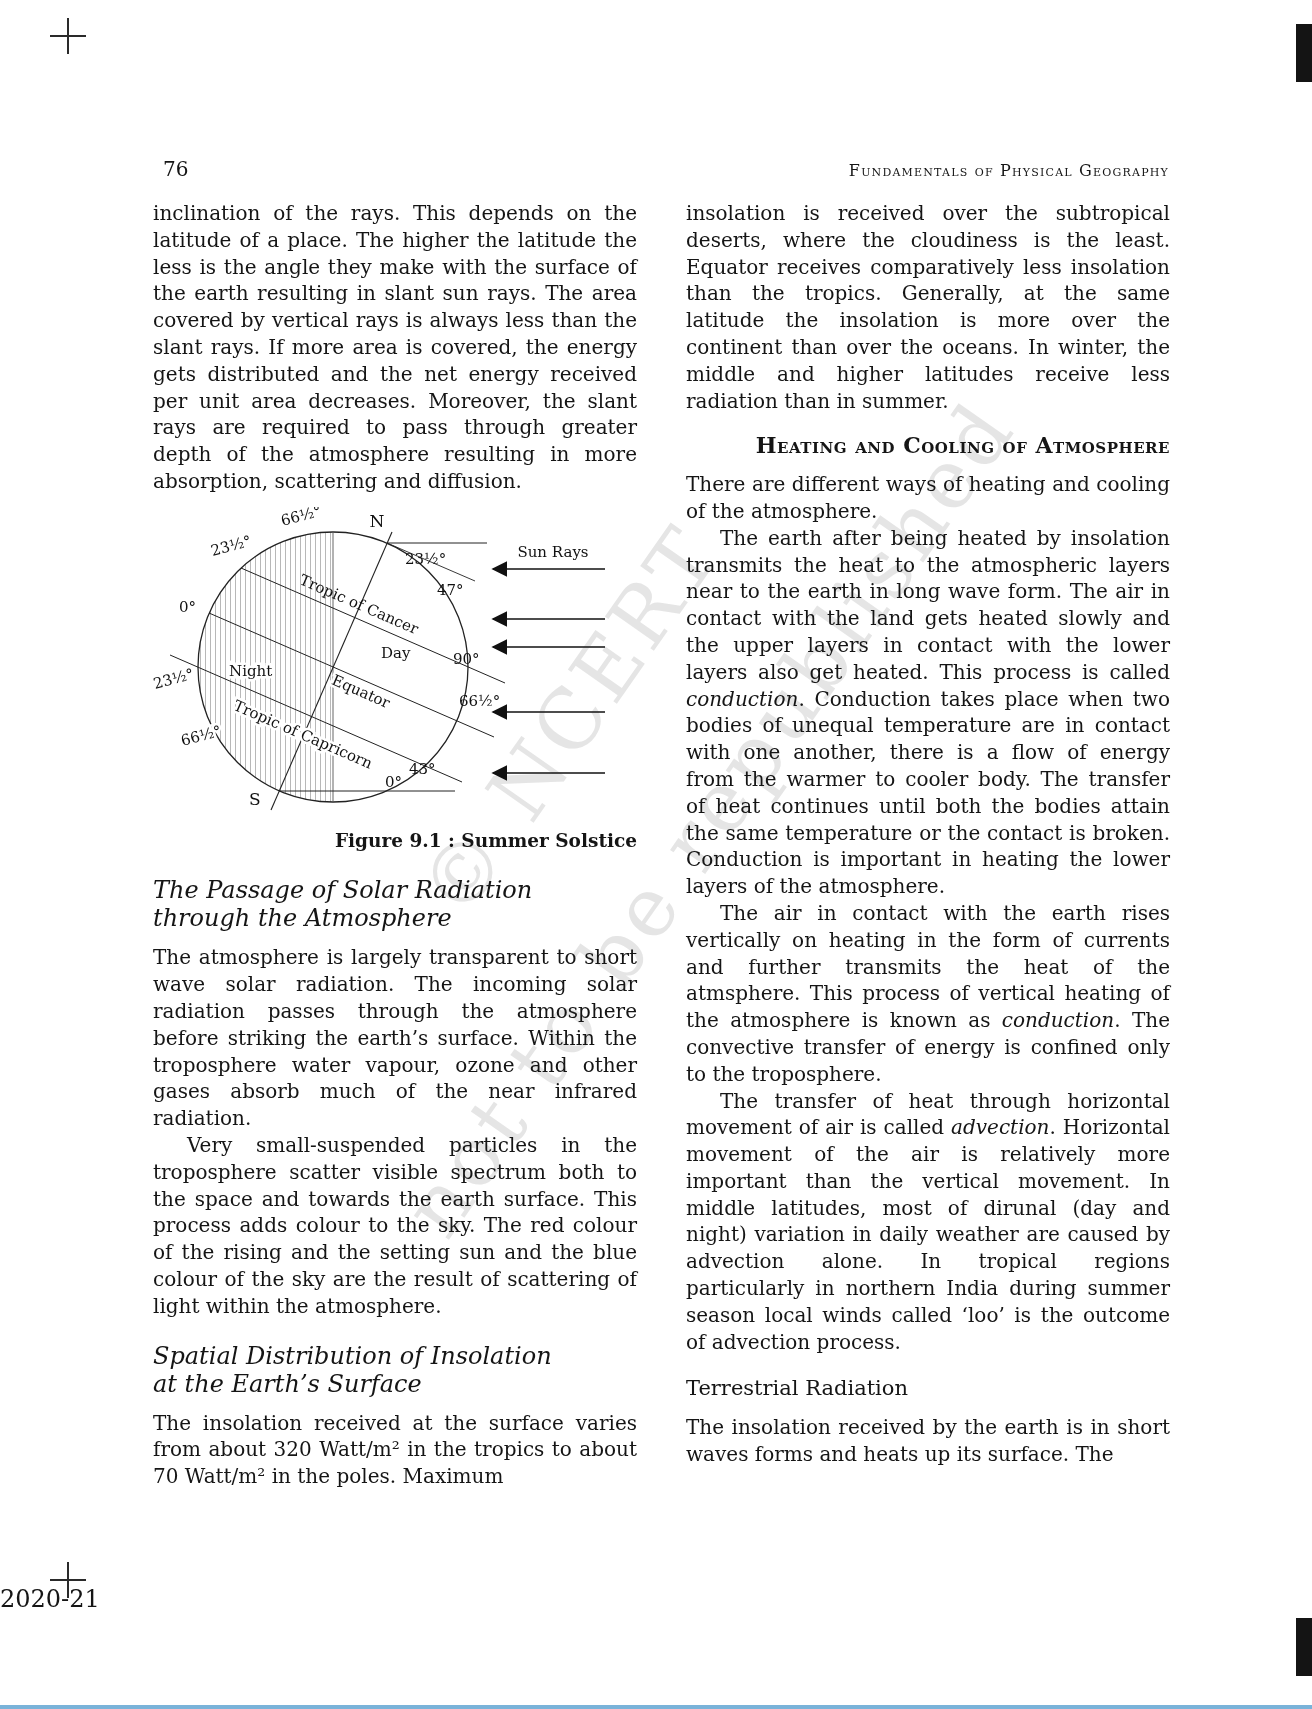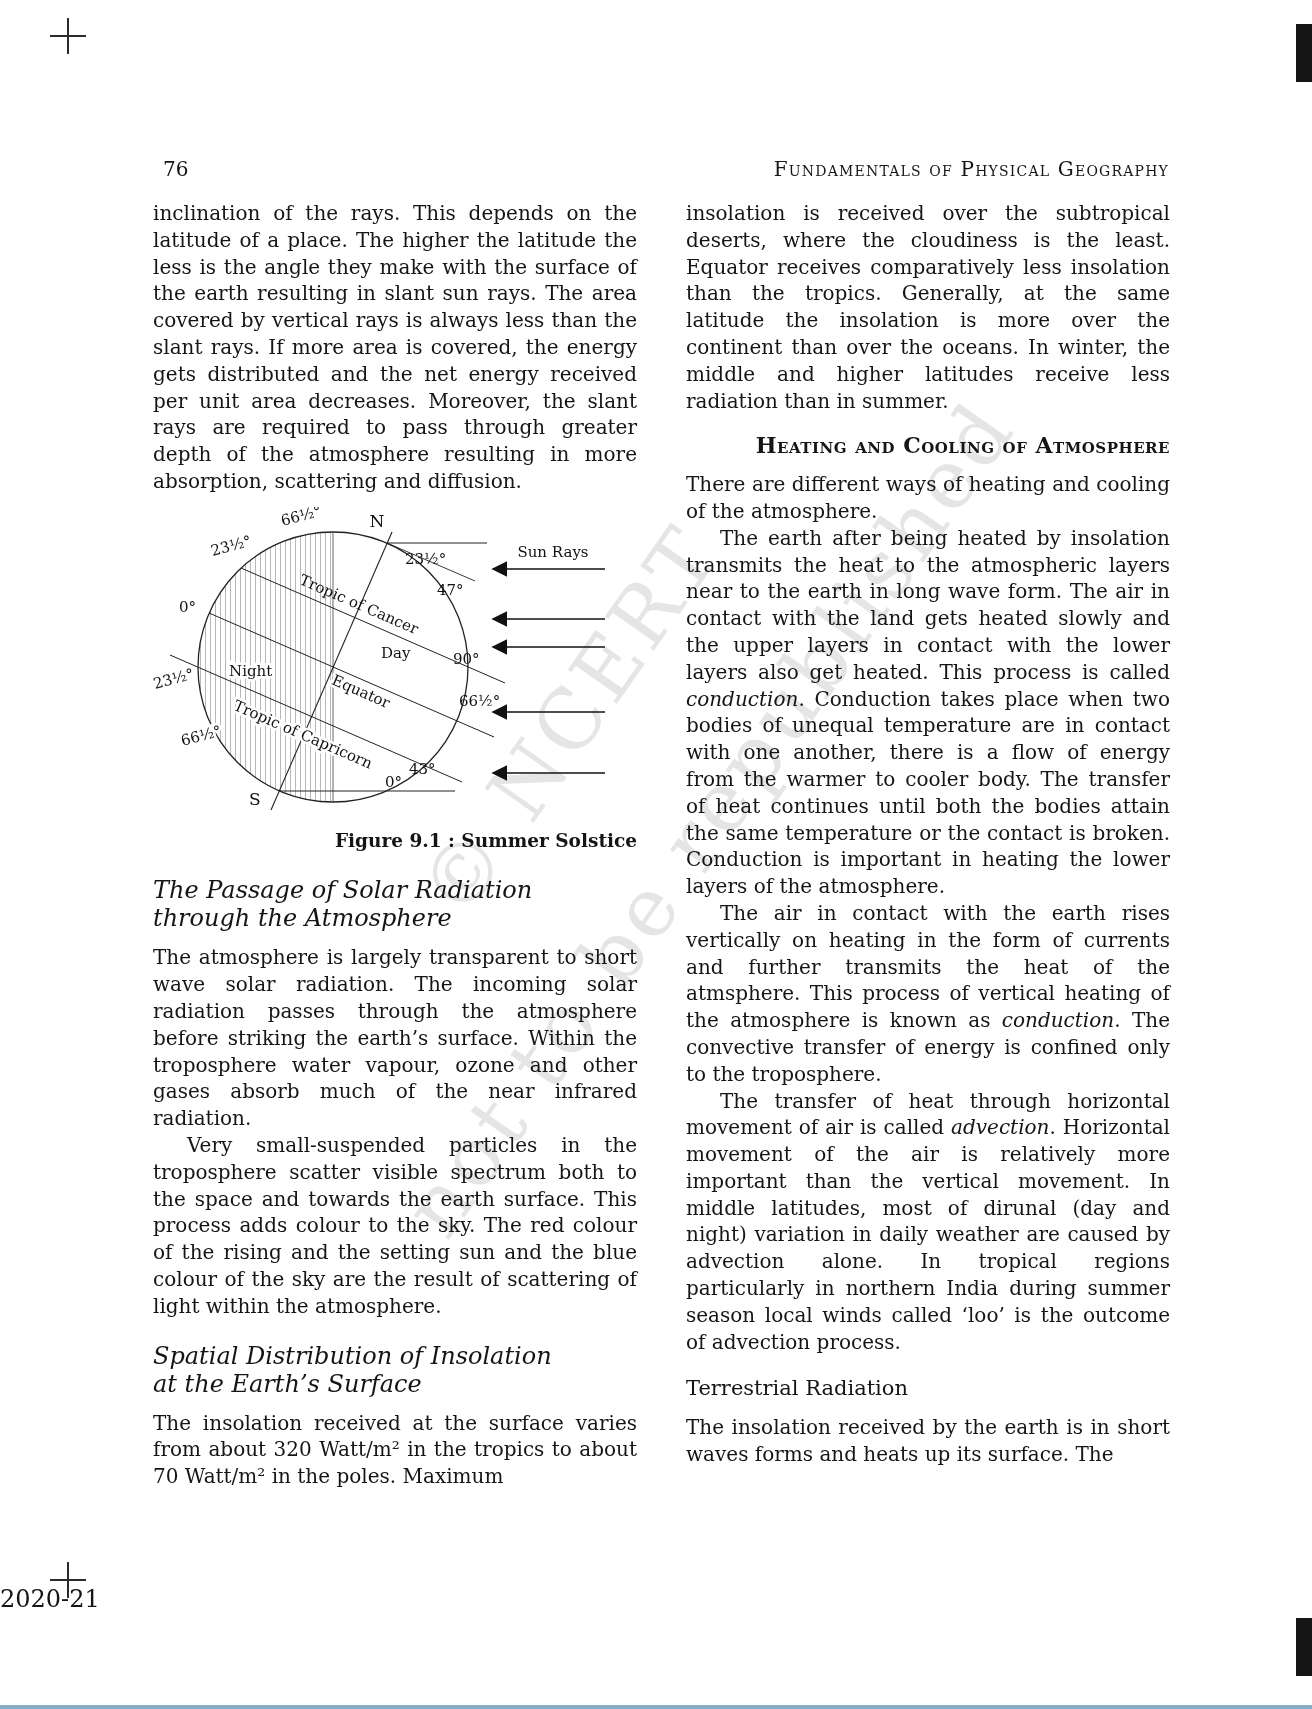--- a/index.html
+++ b/index.html
@@ -2,21 +2,21 @@
 <html><head>
 <meta charset="utf-8">
 <style>
   html,body{margin:0;padding:0;background:#ffffff;}
   .page{position:relative;width:1312px;height:1709px;background:#fff;overflow:hidden;
         font-family:"DejaVu Serif", serif;color:#151515;}
   
   .pagehead{position:absolute;top:157px;left:163px;width:1006px;display:flex;
             justify-content:space-between;align-items:baseline;z-index:2;gap:34px;}
   .pagenum{font-size:20px;}
-  .runhead{font-variant:small-caps;font-size:20px;letter-spacing:1.2px;}
+  .runhead{font-variant:small-caps;font-size:16px;letter-spacing:1.2px;}
   
   .col{position:absolute;top:200px;width:484px;font-size:20px;line-height:26.8px;
        text-align:justify;z-index:2;}
   .col-left{left:153px;}
   .col-right{left:686px;}
   p.para{margin:0;}
   p.indent{text-indent:1.7em;}
   .subhead{font-style:italic;font-size:24px;line-height:28px;margin:22px 0 12px;text-align:left;}
   .schead{font-variant:small-caps;font-weight:bold;font-size:22px;letter-spacing:.5px;
           margin:18px 0 12px;text-align:right;}

